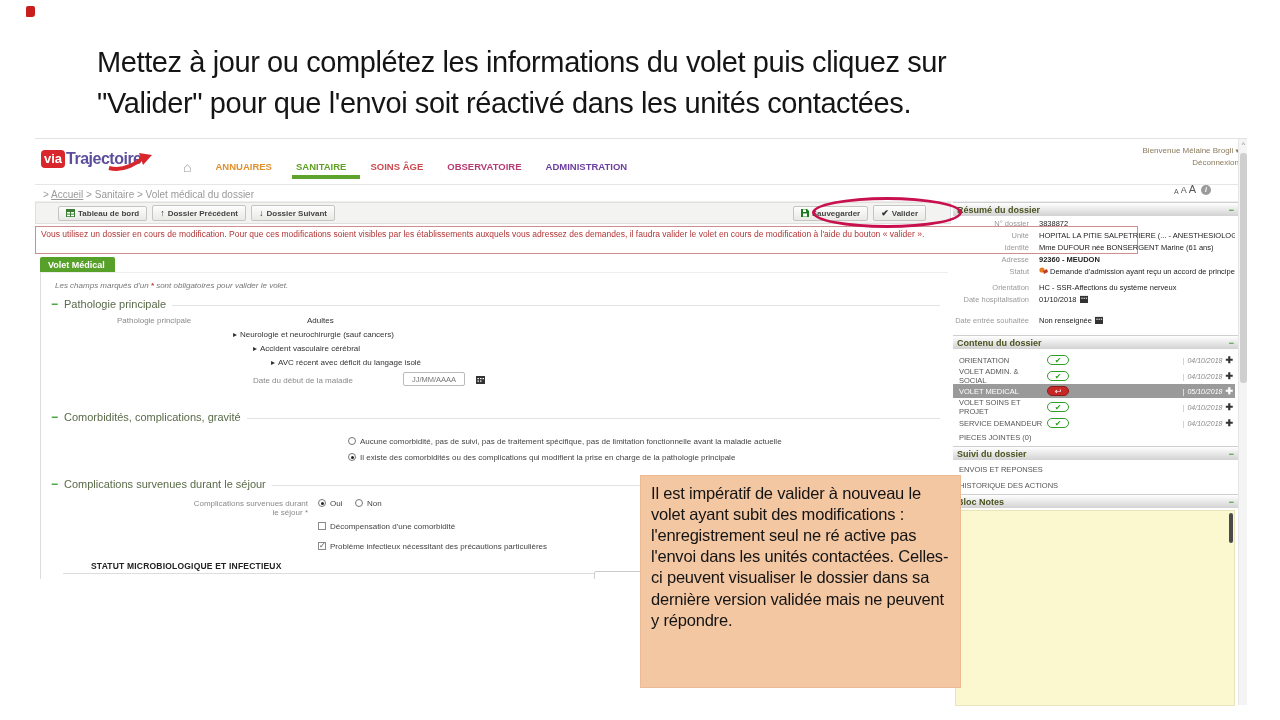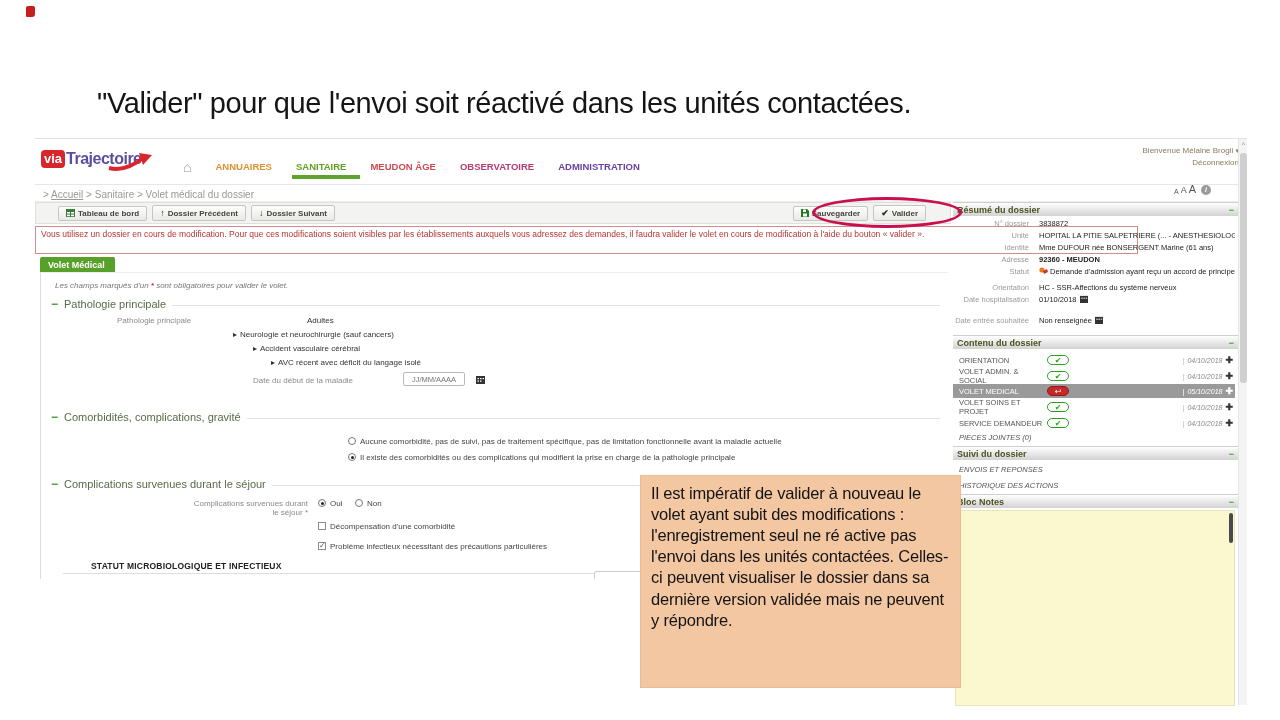--- a/index.html
+++ b/index.html
@@ -105,21 +105,21 @@
   .badge { width:22px; height:10px; border-radius:5px; text-align:center; line-height:9px; font-size:8px; }
   .badge-ok { border:1px solid #2f9e25; background:#fff; color:#2f9e25; }
   .badge-edit { border:1px solid #8e1b1b; background:#c62828; color:#fff; }
   .ct-right { margin-left:auto; display:flex; align-items:center; gap:3px; }
   .ct-sep { color:#bbb; }
   .ct-date { font-style:italic; color:#8a8a8a; font-size:7px; }
   .ct-plus { font-weight:bold; color:#333; font-size:9px; }
   .ct-row.selected { background:#9a9a9a; color:#fff; }
   .ct-row.selected .ct-label, .ct-row.selected .ct-date, .ct-row.selected .ct-plus,
   .ct-row.selected .ct-sep { color:#fff; }
-  .plain-item { position:absolute; left:6px; color:#555;font-style:italic; }
+  .plain-item { position:absolute; left:6px; color:#555; }
   .notes-area { position:absolute; left:2px; width:280px; background:#fbf8d0; border:1px solid #e9e5bb; }
   .notes-scroll { position:absolute; right:1px; top:2px; width:4px; height:30px; background:#4a4a4a; border-radius:2px; }
 
   
   .scrollbar { position:absolute; right:0; top:0; width:9px; height:566px; background:#f4f4f4; border-left:1px solid #e6e6e6; }
   .scroll-up { position:absolute; top:2px; left:0; width:9px; text-align:center; font-size:7px; color:#888; }
   .scroll-thumb { position:absolute; top:14px; left:1px; width:7px; height:230px; background:#cfcfcf; border-radius:3px; }
 
   
   .callout { position:absolute; left:640px; top:475px; width:321px; height:213px;
@@ -127,40 +127,40 @@
              padding:7px 10px; font-size:16.5px; line-height:1.28; color:#141414; letter-spacing:-0.2px; }
 </style>
 </head>
 <body>
 
 <div class="slide">
 
   <div class="corner-marker"></div>
 
   <div class="slide-title">
-    <br>
+    <span>Mettez à jour ou complétez les informations du volet puis cliquez sur</span><br>
     <span>"Valider" pour que l'envoi soit réactivé dans les unités contactées.</span>
   </div>
 
   <div class="app">
 
     <div class="app-header">
       <div class="logo">
         <span class="logo-via">via</span>
           <span class="logo-traj">Trajectoire</span>
         <svg class="logo-arrow" width="46" height="22" viewBox="0 0 46 22">
           <path d="M2 16 C14 19, 26 14, 36 6" stroke="#d9262c" stroke-width="4" fill="none"></path>
           <path d="M32 1 L45 3 L36 13 Z" fill="#d9262c"></path>
         </svg>
       </div>
       <div class="nav">
         <span class="home-glyph">⌂</span>
         <span class="nav-annuaires">ANNUAIRES</span>
         <span class="nav-sanitaire"><span>SANITAIRE</span><span class="underline"></span></span>
-        <span class="nav-grandage">MEUDON ÂGE</span>
+        <span class="nav-grandage">SOINS ÂGE</span>
         <span class="nav-observatoire">OBSERVATOIRE</span>
         <span class="nav-administration">ADMINISTRATION</span>
       </div>
       <div class="user-box">
         <div><span>Bienvenue Mélaine Brogli</span> <span class="caret">▾</span></div>
         <div>Déconnexion</div>
       </div>
     </div>
 
     <div class="breadcrumb">

